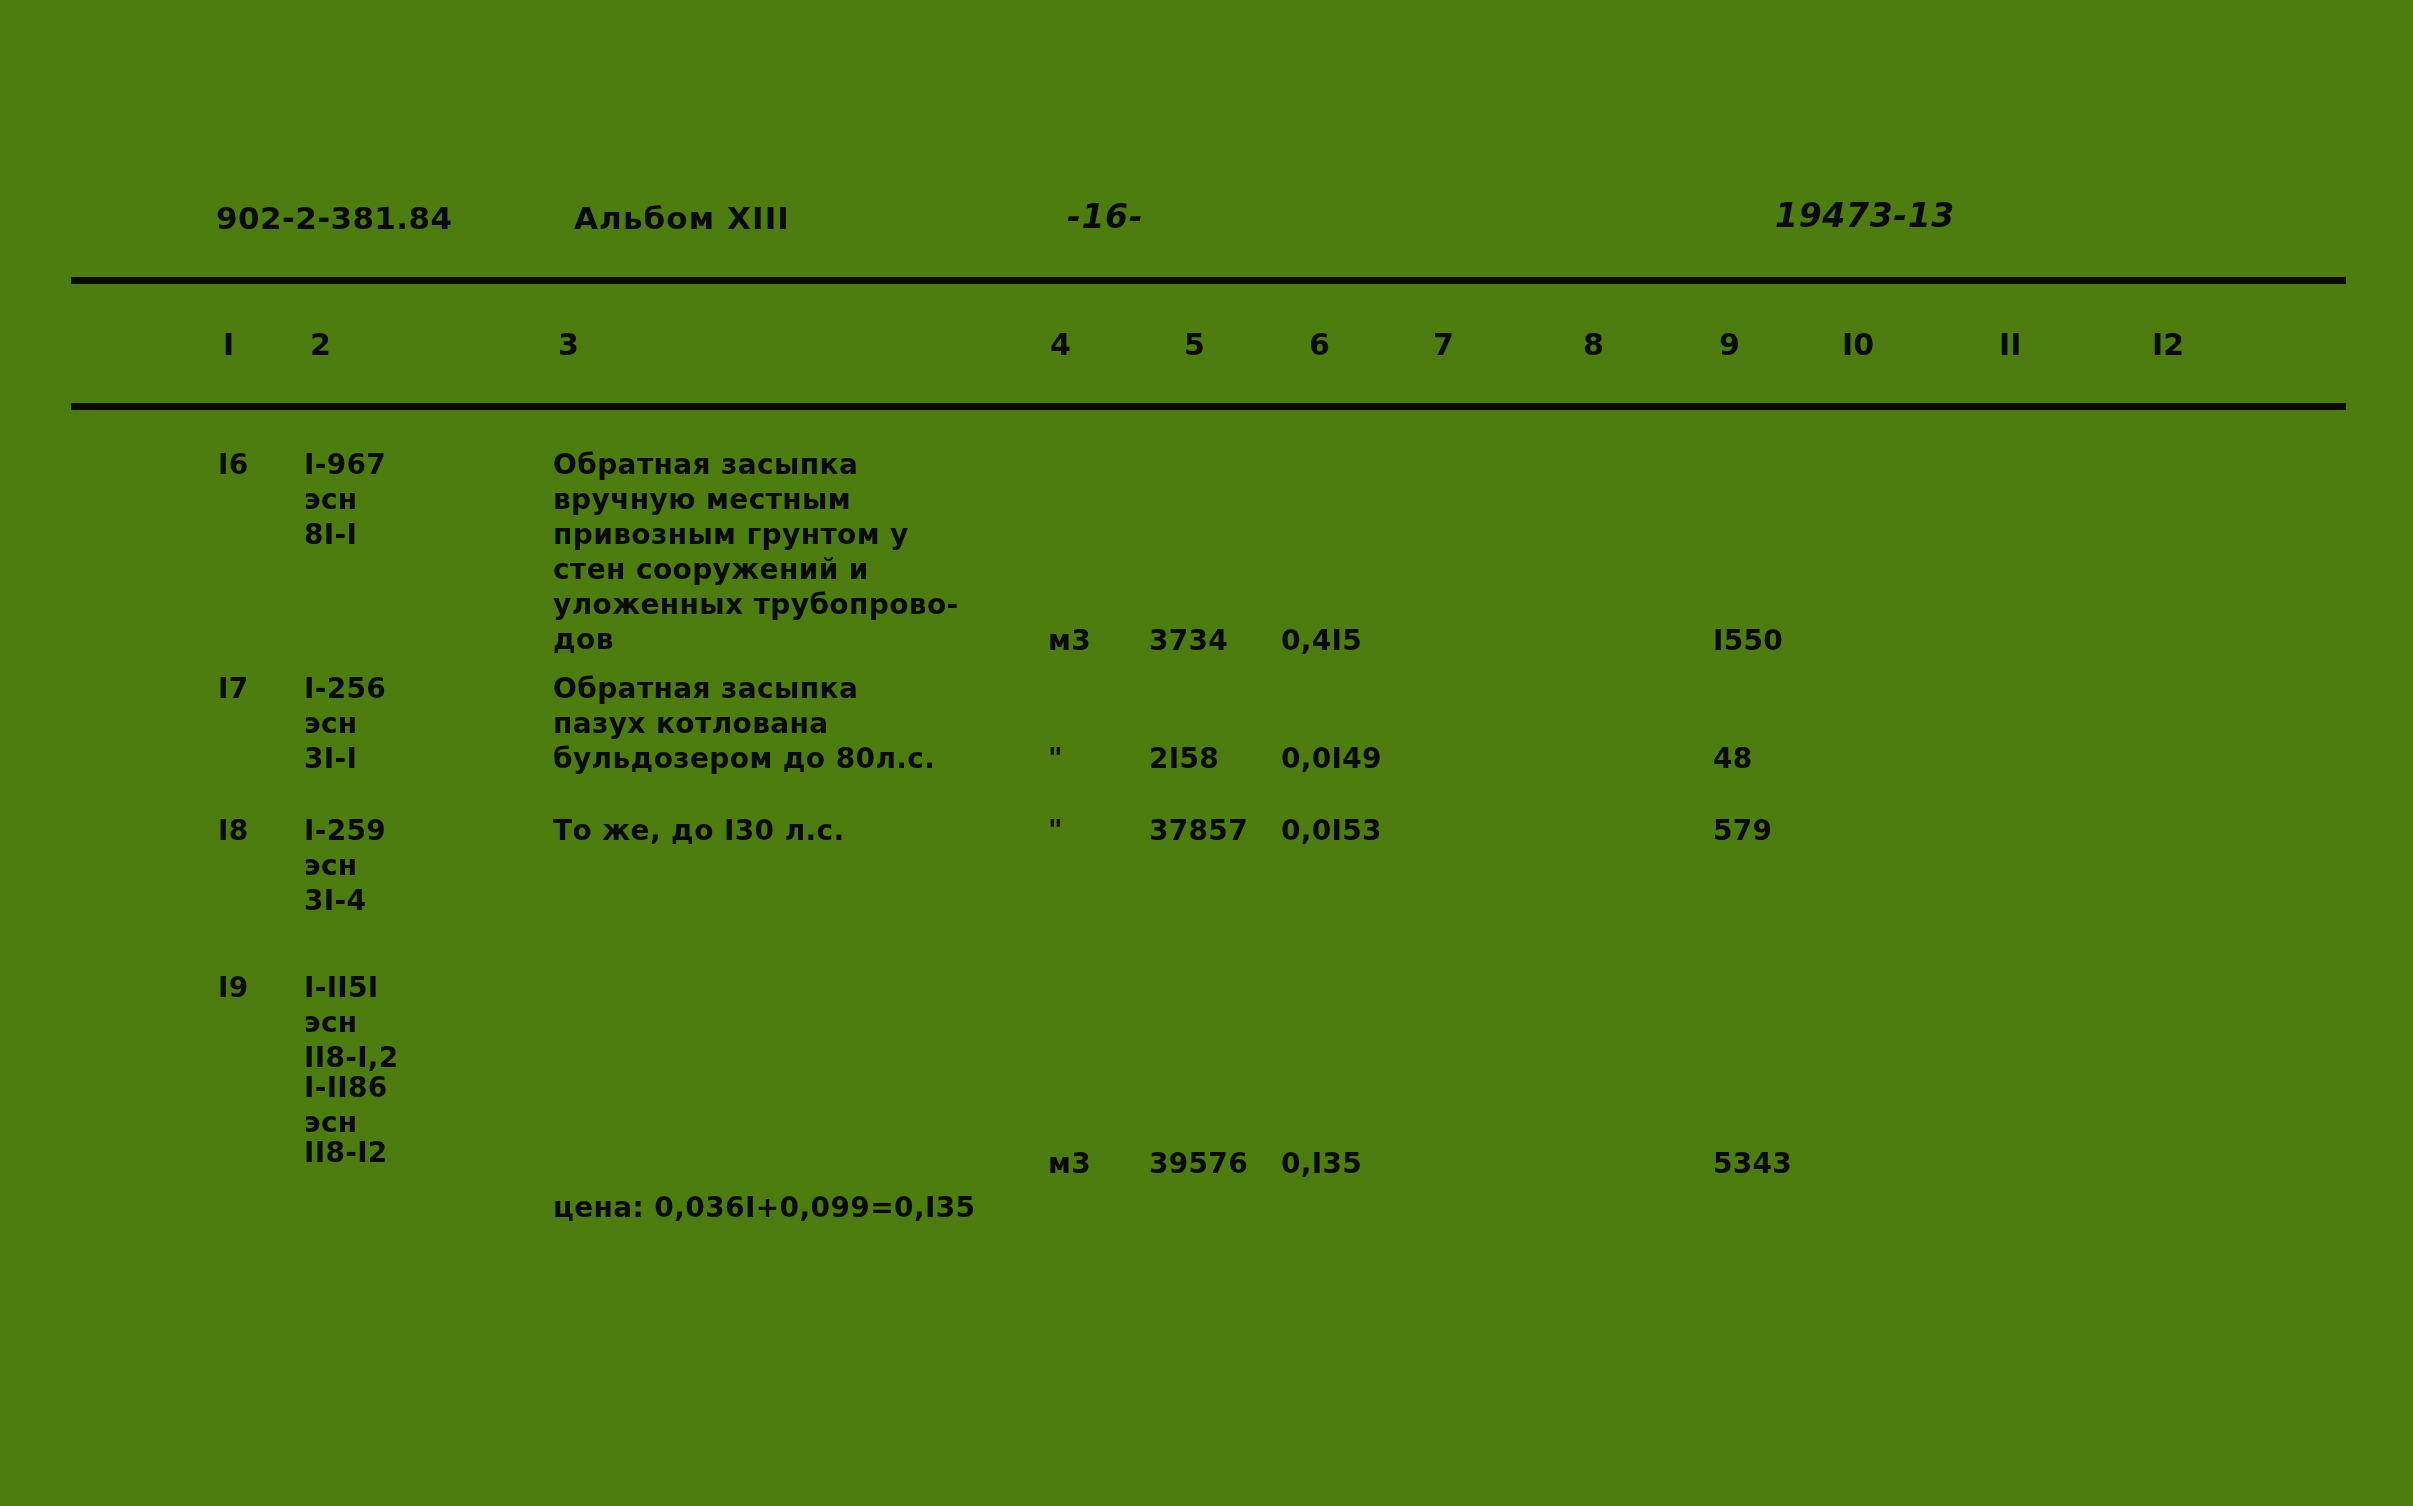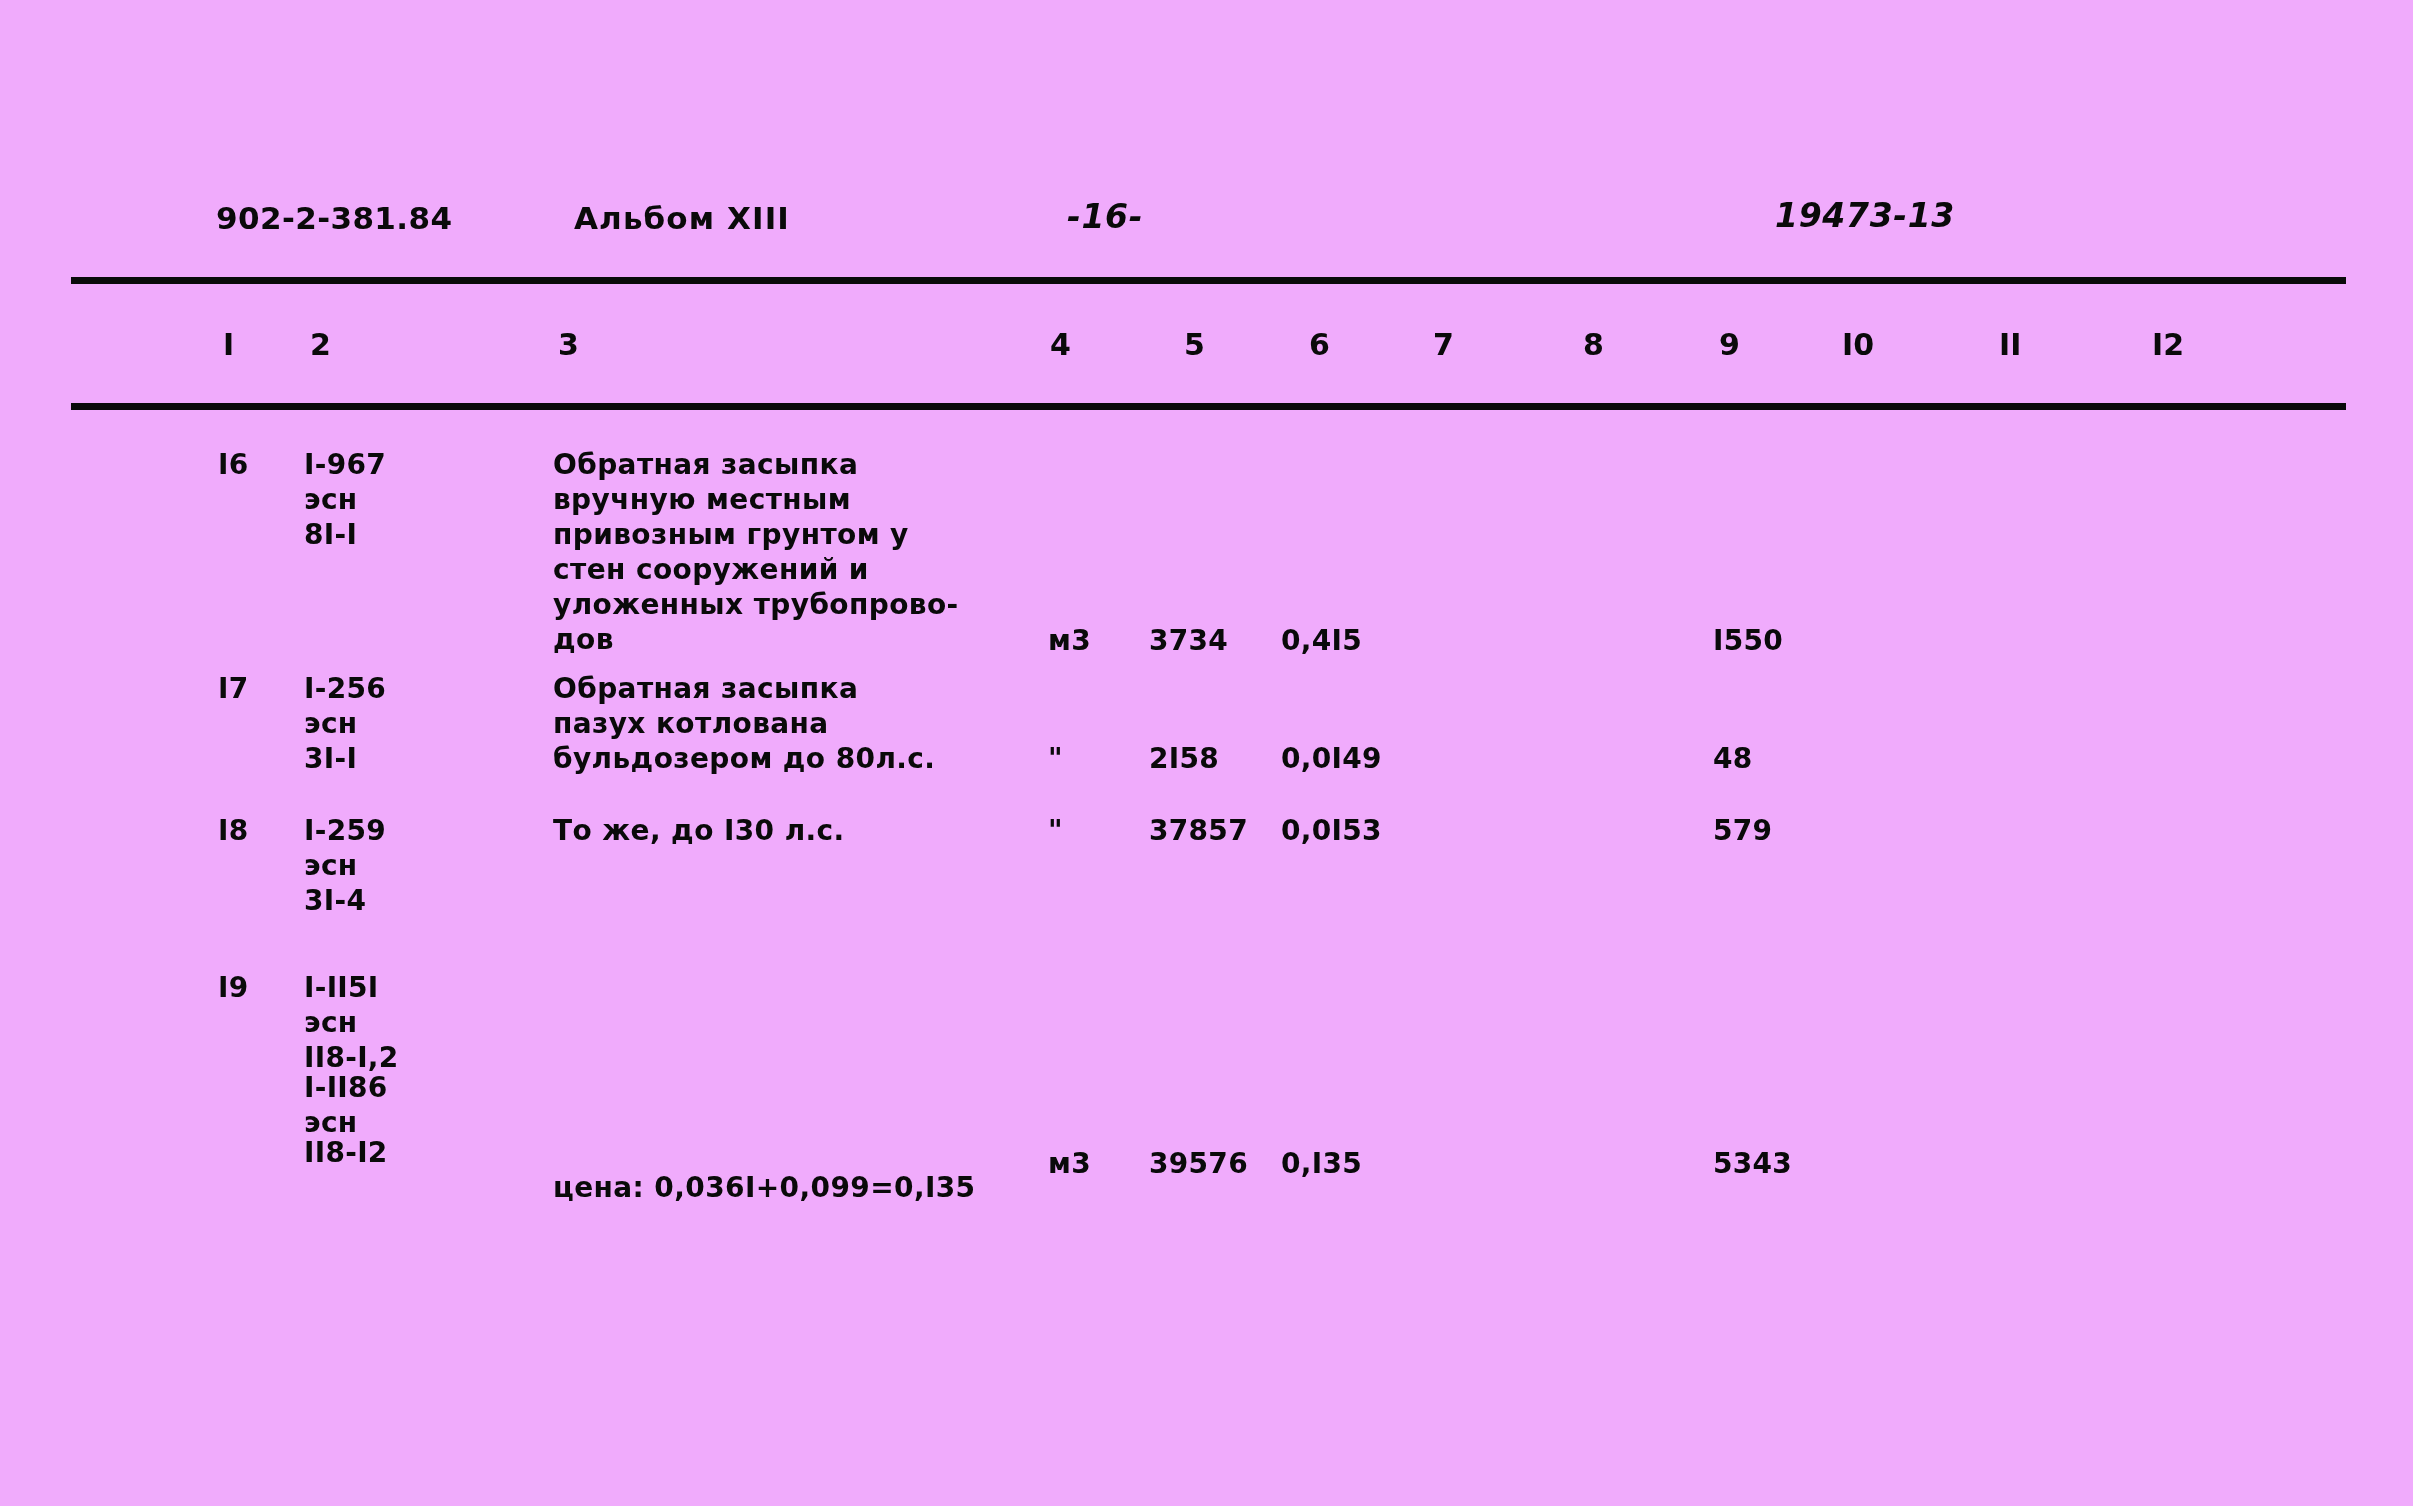--- a/index.html
+++ b/index.html
@@ -11,21 +11,21 @@
     width: 2413px;
     height: 1507px;
     font-family: "Liberation Sans", sans-serif;
     color: #0a0a0a;
     overflow: hidden;
     position: relative;
   }
   .page {
     position: absolute;
     inset: 0;
-    background: #f0abfc;
+    background: #4d7c0f;
   }
 
   
   .doc-header {
     position: absolute;
     top: 200px;
     left: 0;
     width: 2413px;
     height: 52px;
   }
@@ -178,21 +178,21 @@
     <div class="row" style="height:246px">
       <div class="cell c-num" style="top:0px">I9</div>
 
       <div class="cell c-code" style="top:0px">I-II5I</div>
       <div class="cell c-code" style="top:35px">эсн</div>
       <div class="cell c-code" style="top:70px">II8-I,2</div>
       <div class="cell c-code" style="top:100px">I-II86</div>
       <div class="cell c-code" style="top:135px">эсн</div>
       <div class="cell c-code" style="top:165px">II8-I2</div>
 
-      <div class="cell c-note" style="top:200px">цена: 0,036I+0,099=0,I35</div>
+      <div class="cell c-note" style="top:220px">цена: 0,036I+0,099=0,I35</div>
 
       <div class="cell c-unit" style="top:176px">м3</div>
       <div class="cell c-q5" style="top:176px">39576</div>
       <div class="cell c-q6" style="top:176px">0,I35</div>
       <div class="cell c-q9" style="top:176px">5343</div>
     </div>
 
   </div>
 </div>
 

